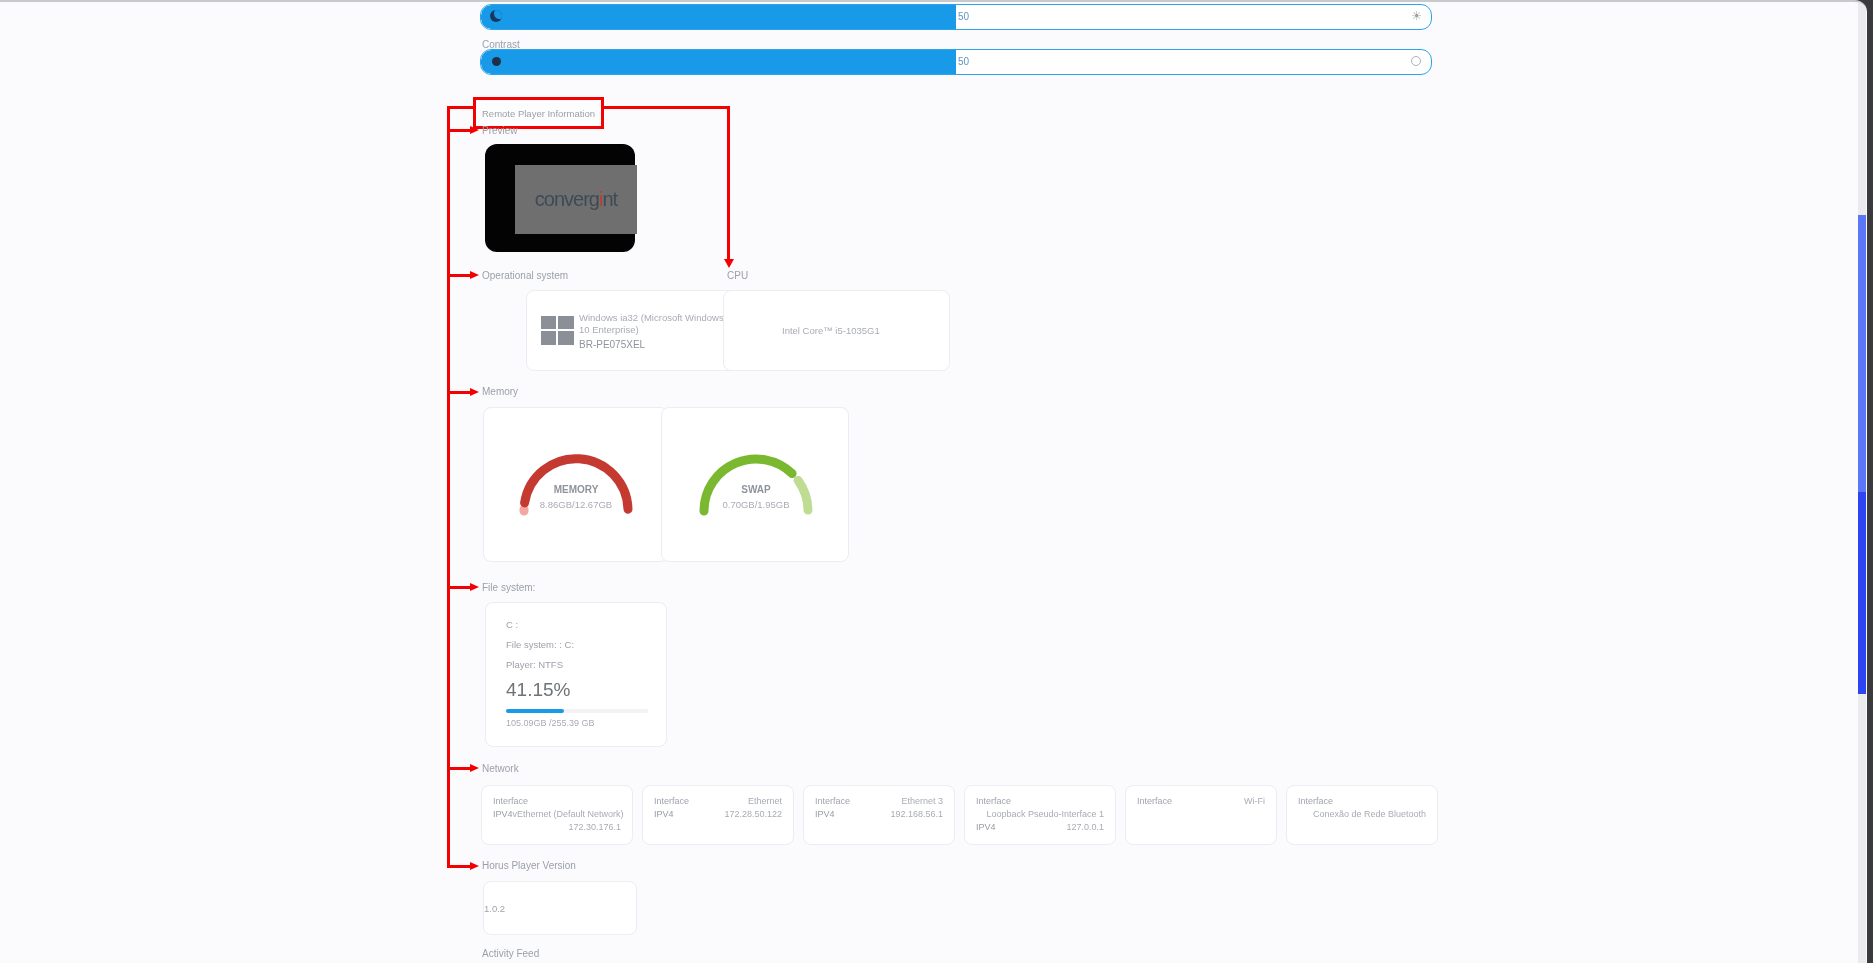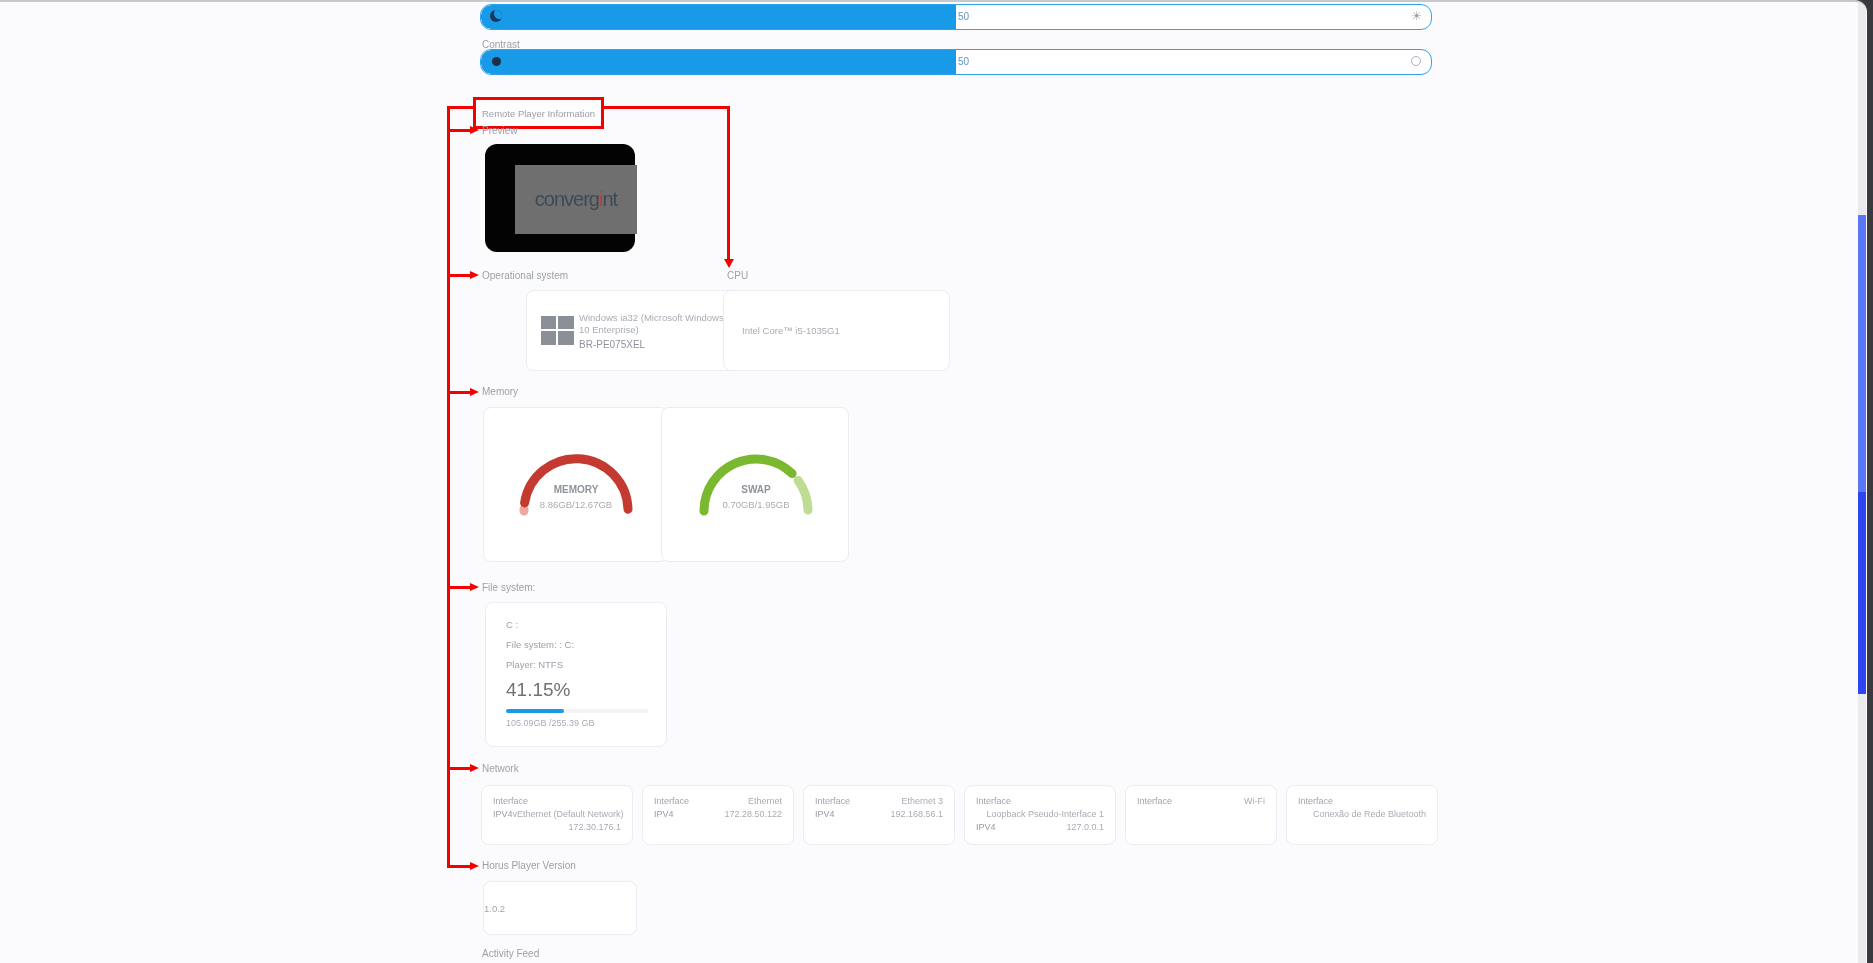--- a/index.html
+++ b/index.html
@@ -46,21 +46,21 @@
   .logo-text .accent { color:#c23a2f; }
 
   
   .card { position:absolute; background:#ffffff; border:1px solid #ececf2; border-radius:8px; }
   .os-card { left:483px; top:288px; width:230px; height:81px; display:flex; align-items:center; padding:0 14px; gap:4px;margin-left:43px; }
   .win-logo { width:34px; height:30px; display:grid; grid-template-columns:15px 16px; grid-template-rows:13px 14px; gap:2px; flex:0 0 auto; }
   .win-logo i { background:#8b9098; display:block; }
   .os-text { font-size:9.5px; color:#a8acb4; line-height:12px; width:152px; }
   .os-host { font-size:10px; color:#8f939b; margin-top:3px; }
   .cpu-card { left:723px; top:288px; width:227px; height:81px; display:flex; align-items:center; padding:0 18px; }
-  .cpu-card span { font-size:9.5px; color:#a8acb4; }
+  .cpu-card span { font-size:9.5px; color:#a8acb4;margin-left:40px; }
 
   
   .gauge-card1 { left:483px; top:405px; width:185px; height:155px; }
   .gauge-card2 { left:661px; top:405px; width:188px; height:155px; }
   .gauge { position:absolute; top:33px; width:130px; height:80px; }
   .gauge-card1 .gauge { left:27px; } .gauge-card2 .gauge { left:29px; }
   .gauge svg { position:absolute; left:0; top:0; }
   .gauge-title { position:absolute; top:43px; width:100%; text-align:center; font-size:10px; font-weight:bold; color:#8f939b; }
   .gauge-value { position:absolute; top:58px; width:100%; text-align:center; font-size:9.5px; color:#a8acb4; }
 

